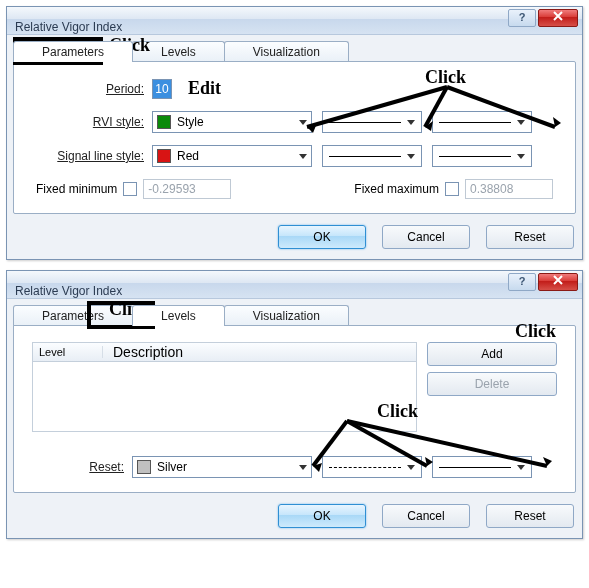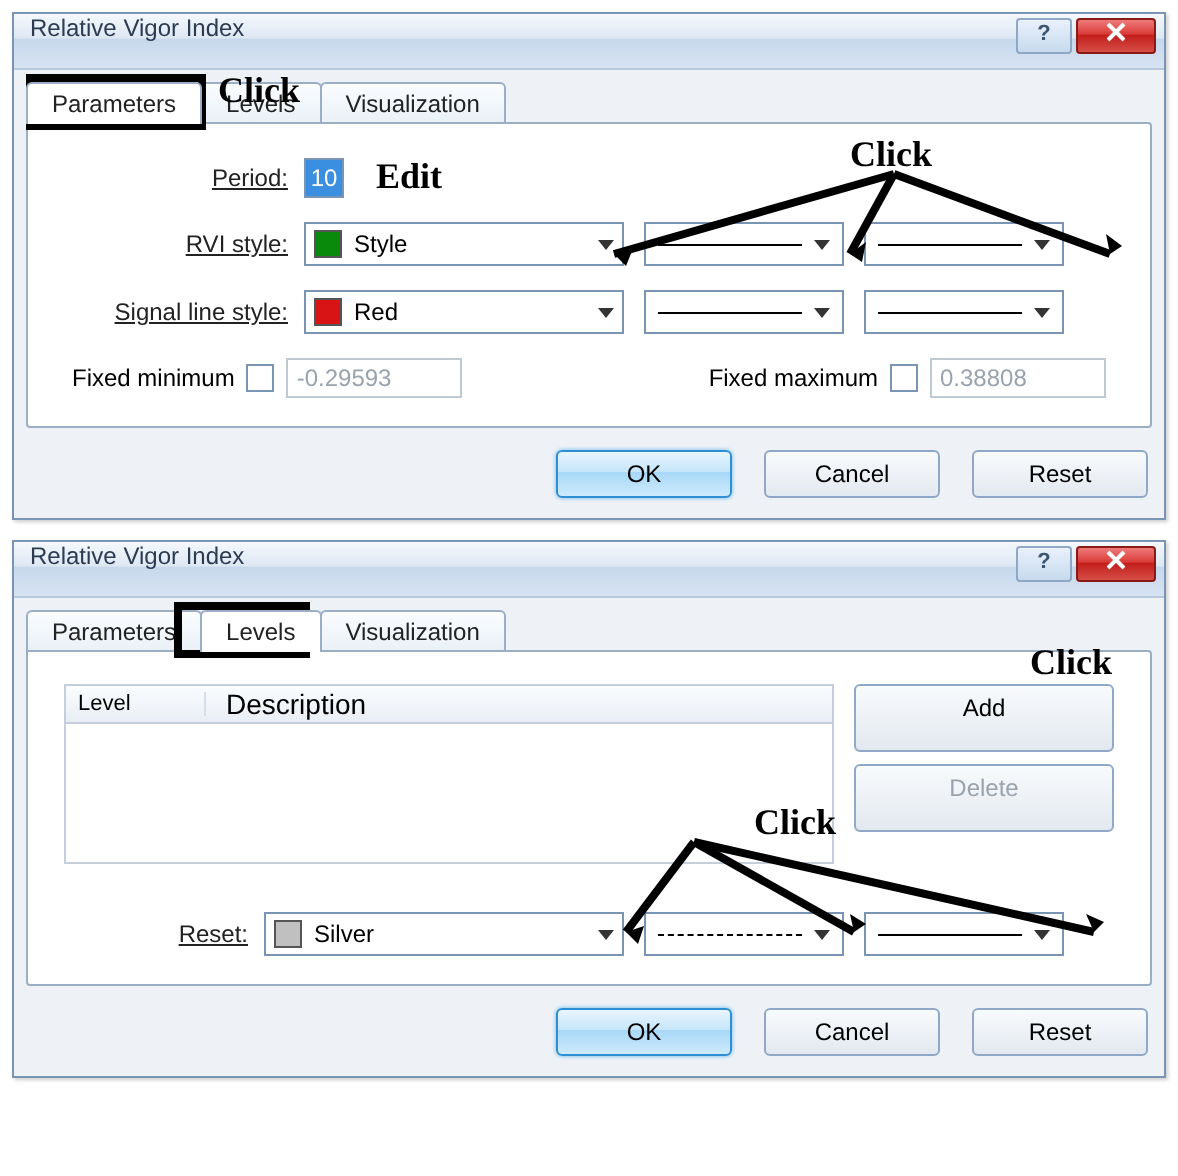--- a/index.html
+++ b/index.html
@@ -16,21 +16,21 @@
     background: #eef2f7;
     margin-bottom: 10px;
     position: relative;
     box-shadow: 1px 1px 2px rgba(0,0,0,0.2);
   }
   .titlebar {
     height: 28px;
     background: linear-gradient(to bottom, #f4f8fc 0%, #dde7f3 45%, #c8d8ec 46%, #d6e3f2 100%);
     border-bottom: 1px solid #b7c8dd;
     display: flex;
-    align-items: flex-start;
+    align-items: flex-end;
     padding: 0 0 0 8px;
     position: relative;
   }
   .titlebar .title {
     color: #2b3b52;
     font-size: 12px;
   }
   .titlebar-controls {
     position: absolute;
     right: 4px;
@@ -68,21 +68,21 @@
   .tabstrip {
     display: flex;
     align-items: flex-end;
     padding: 6px 6px 0 6px;
     position: relative;
   }
   .tab {
     border: 1px solid #9aaec5;
     border-bottom: none;
     background: linear-gradient(to bottom,#fbfdff,#e9f0f7);
-    padding: 3px 12px;
+    padding: 3px 28px;
     font-size: 12px;
     color: #222;
     margin-right: -1px;
     border-radius: 3px 3px 0 0;
     cursor: pointer;
     position: relative;
   }
   .tab.active {
     background: #fff;
     z-index: 2;
@@ -204,21 +204,21 @@
   .gh-col1 { width: 70px; padding-left:6px; border-right:1px solid #d6dee7; font-size:11px; }
   .gh-col2 { flex:1; padding-left:10px; font-size:14px; }
   .grid-body {
     border:1px solid #c4cfdb; border-top:none;
     height: 70px; background:#fff;
   }
   .side-btns {
     display:flex; flex-direction:column; gap:6px; margin-left:10px;
   }
   .side-btn {
-    width: 130px; height:34px;
+    width: 130px; height:24px;
     border:1px solid #8fa8c6;
     background: linear-gradient(to bottom,#f8fafc,#e3e9f0);
     border-radius:3px; text-align:center; line-height:22px;
     cursor:pointer; font-size:12px;
   }
   .side-btn.disabled { color:#9aa3ad; cursor:default; }
   .style-row { display:flex; align-items:center; margin-top:24px; }
   .style-row .lbl { width: 100px; }
 
   

